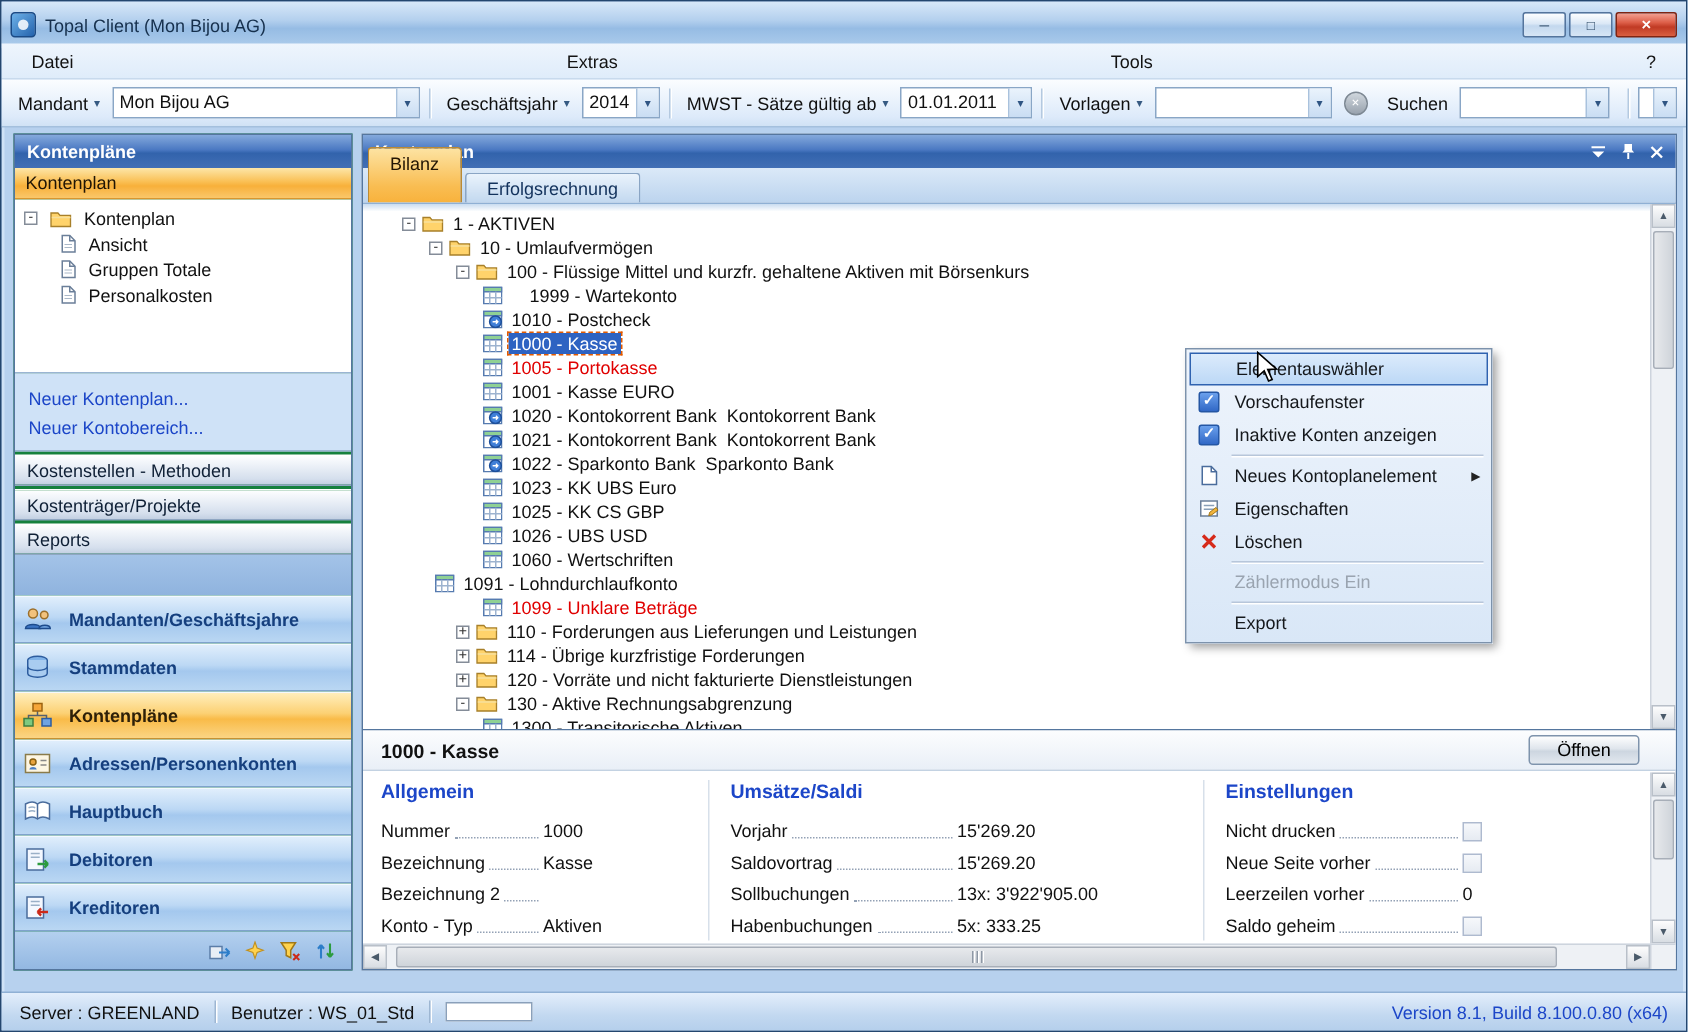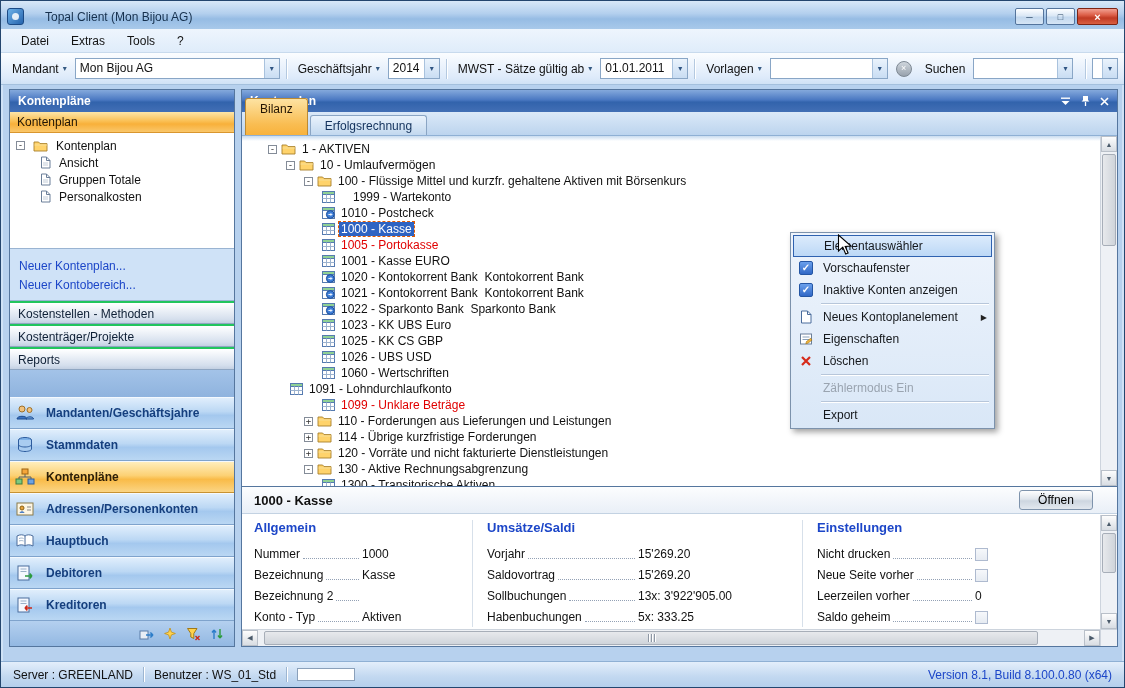--- a/index.html
+++ b/index.html
@@ -1,45 +1,45 @@
 <!DOCTYPE html>
 <html><head>
 <meta charset="utf-8">
 <style>
 *{margin:0;padding:0;box-sizing:border-box;}
 body{font-family:"Liberation Sans",sans-serif;font-size:12px;color:#111;background:#6b94c0;}
 .window{position:relative;width:1125px;height:688px;background:#b7d1ee;border:1px solid #24466e;box-shadow:inset 0 0 0 2px #cfe2f6;overflow:hidden;}
 
 
-.titlebar{position:absolute;left:0;top:0;right:0;height:32px;display:flex;align-items:center;gap:21px;padding:0 6px;
+.titlebar{position:absolute;left:0;top:0;right:0;height:32px;display:flex;align-items:center;gap:6px;padding:0 6px;
   background:linear-gradient(180deg,#d8e8f8 0%,#b4d0ee 40%,#96bce4 58%,#aecdec 100%);border-bottom:1px solid #7ba0c9;}
 .app-icon{width:17px;height:17px;border-radius:3px;background:linear-gradient(135deg,#6db1e8,#2563ad);border:1px solid #1b4a85;position:relative;flex:none;}
 .app-icon::after{content:"";position:absolute;left:4px;top:4px;width:7px;height:7px;border-radius:50%;background:#fff;opacity:.85;}
 .title-text{color:#16304d;}
 .win-buttons{margin-left:auto;display:flex;gap:2px;}
 .win-btn{width:29px;height:17px;display:flex;align-items:center;justify-content:center;font-size:9px;border:1px solid #54749c;border-radius:2px;
   background:linear-gradient(#fdfeff,#dbe8f6 45%,#c3d8ee 55%,#d6e5f5);color:#23405e;}
 .win-btn.close{width:41px;background:linear-gradient(#f2a092,#dd5f49 40%,#c03a24 60%,#d95f41);color:#fff;border-color:#7e2413;font-weight:bold;font-size:11px;}
 
 
-.menubar{position:absolute;left:0;top:28px;right:0;height:24px;background:linear-gradient(#eef5fd,#dfecfa);display:flex;align-items:center;padding:0 10px;gap:2px;border-bottom:1px solid #c8daed;}
+.menubar{position:absolute;left:0;top:28px;right:0;height:24px;background:linear-gradient(#eef5fd,#dfecfa);display:flex;align-items:center;padding:0 10px;gap:2px;border-bottom:1px solid #c8daed;justify-content:space-between;}
 .menu-item{padding:3px 10px;color:#131313;}
 .toolbar{position:absolute;left:0;top:52px;right:0;height:32px;background:linear-gradient(#fbfdff,#ddeafa 80%,#d0e2f5);border-bottom:1px solid #a4c0dd;display:flex;align-items:center;padding:0 6px;gap:3px;}
 .tb-label{display:flex;align-items:center;gap:4px;padding:3px 5px;white-space:nowrap;color:#101010;}
 .tb-label .dd{font-size:8px;color:#365a82;}
 .combo{display:flex;height:21px;border:1px solid #89a6c6;background:#fff;align-items:stretch;flex:none;}
 .combo-text{padding:2px 4px;flex:1;white-space:nowrap;overflow:hidden;}
 .combo-btn{width:15px;display:flex;align-items:center;justify-content:center;font-size:8px;color:#2f5583;background:linear-gradient(#eaf3fc,#c9ddf3);border-left:1px solid #a9c2dd;}
 .w-mandant{width:205px;}.w-jahr{width:52px;}.w-mwst{width:88px;}.w-vorlagen{width:118px;}.w-suchen{width:100px;}.w-mini{width:26px;}
 .tb-sep{width:1px;height:20px;background:#b4c9e0;box-shadow:1px 0 0 #fff;margin:0 3px;flex:none;}
 .pushright{margin-left:auto;}
 .clear-btn{width:16px;height:16px;border-radius:50%;background:linear-gradient(#cfd6dd,#98a2ad);border:1px solid #7d8893;color:#fff;font-size:9px;line-height:13px;display:flex;align-items:center;justify-content:center;margin:0 5px;flex:none;}
 
 
-.sidebar{position:absolute;left:8px;top:88px;width:226px;height:558px;border:1px solid #55769e;display:flex;flex-direction:column;background:#22c55e;}
+.sidebar{position:absolute;left:8px;top:88px;width:226px;height:558px;border:1px solid #55769e;display:flex;flex-direction:column;background:#15803d;}
 .panel-title{height:22px;flex:none;background:linear-gradient(#84a9dc,#4a78c2 45%,#3263ac 55%,#426fb5);color:#fff;font-weight:bold;display:flex;align-items:center;padding:0 8px;justify-content:space-between;}
 .sb-selected{height:21px;flex:none;background:linear-gradient(#fde6a8,#fac055 45%,#f8b03a 60%,#fac76a);border-bottom:1px solid #d9962e;display:flex;align-items:center;padding:0 7px;color:#201505;}
 .sb-tree{background:#fff;height:116px;flex:none;padding:4px 2px 2px 6px;border-bottom:1px solid #9ab4d2;overflow:hidden;}
 .sb-row{display:flex;align-items:center;gap:4px;height:17px;white-space:pre;}
 .sb-child{padding-left:24px;}
 .sb-links{background:#cfe2f7;padding:7px 0 6px 9px;border-bottom:1px solid #9ab4d2;flex:none;}
 .sb-link{color:#1c46c8;height:19px;display:flex;align-items:center;}
 .sb-section{height:21px;margin-top:2px;flex:none;background:linear-gradient(#fdfeff,#d5dfed 80%,#c3d0e2);border-top:1px solid #fff;border-bottom:1px solid #8fa6c2;padding:0 8px;display:flex;align-items:center;color:#0f2036;text-align:right;}
 .sb-gap{flex:1;background:linear-gradient(#a3c3e8,#8fb3de);}
 .sb-nav{height:32px;flex:none;display:flex;align-items:center;gap:7px;padding:0 5px;background:linear-gradient(#e0eefc,#bcd8f4 45%,#a4c8ee 58%,#bad7f3);border-top:1px solid #f4f9fe;border-bottom:1px solid #7fa3cc;font-weight:bold;color:#153f7e;}

